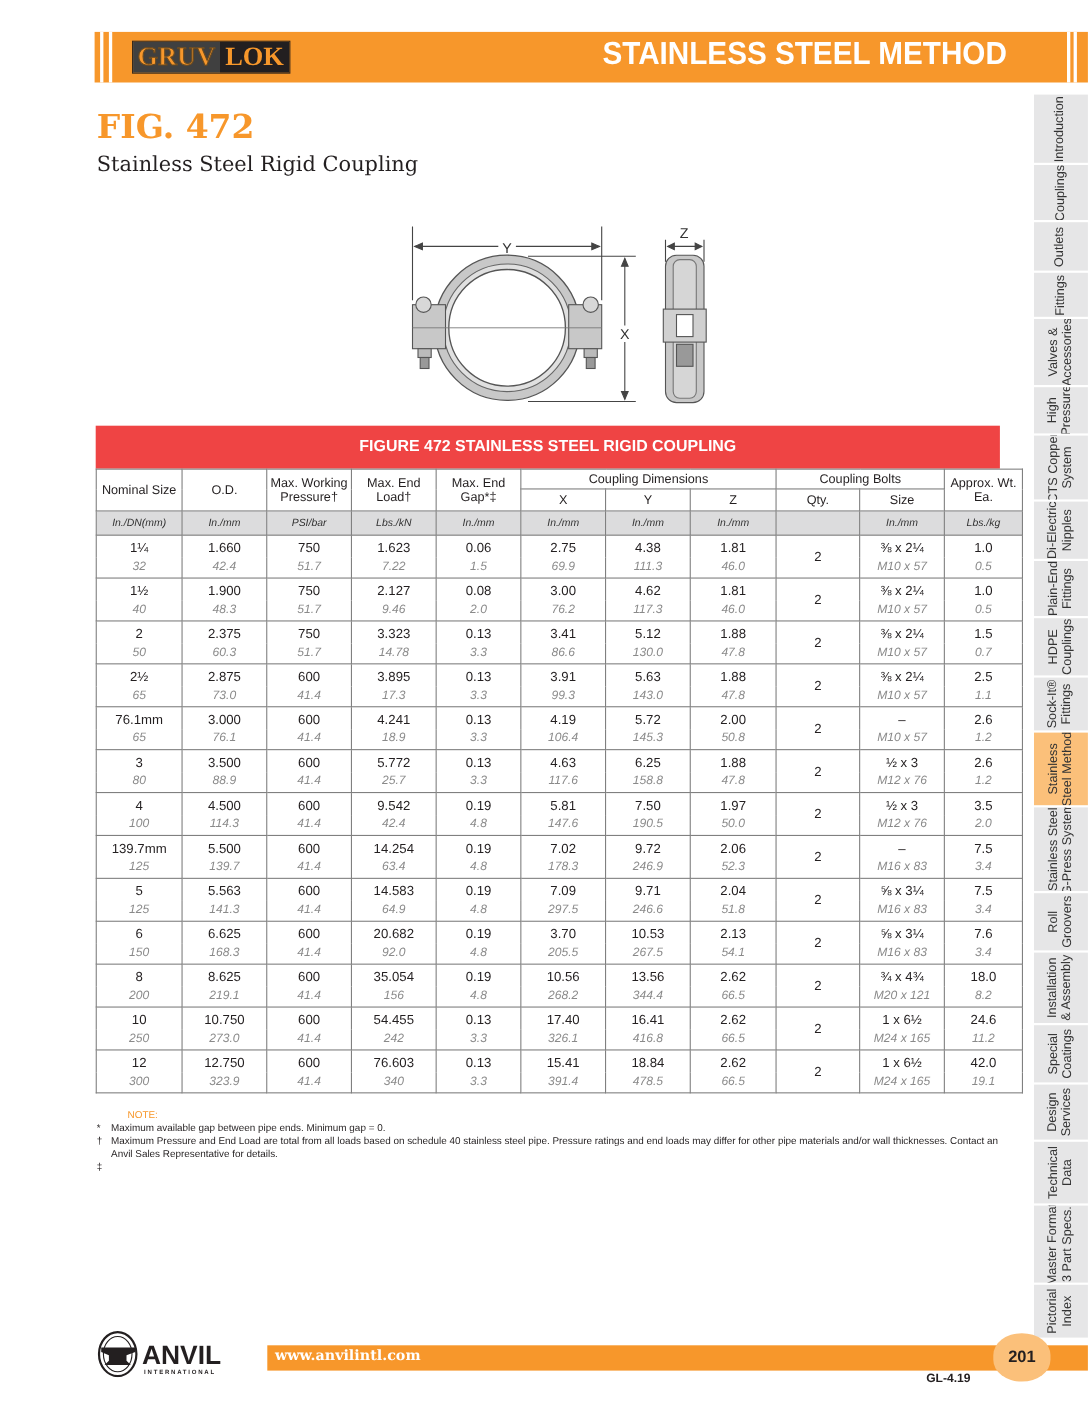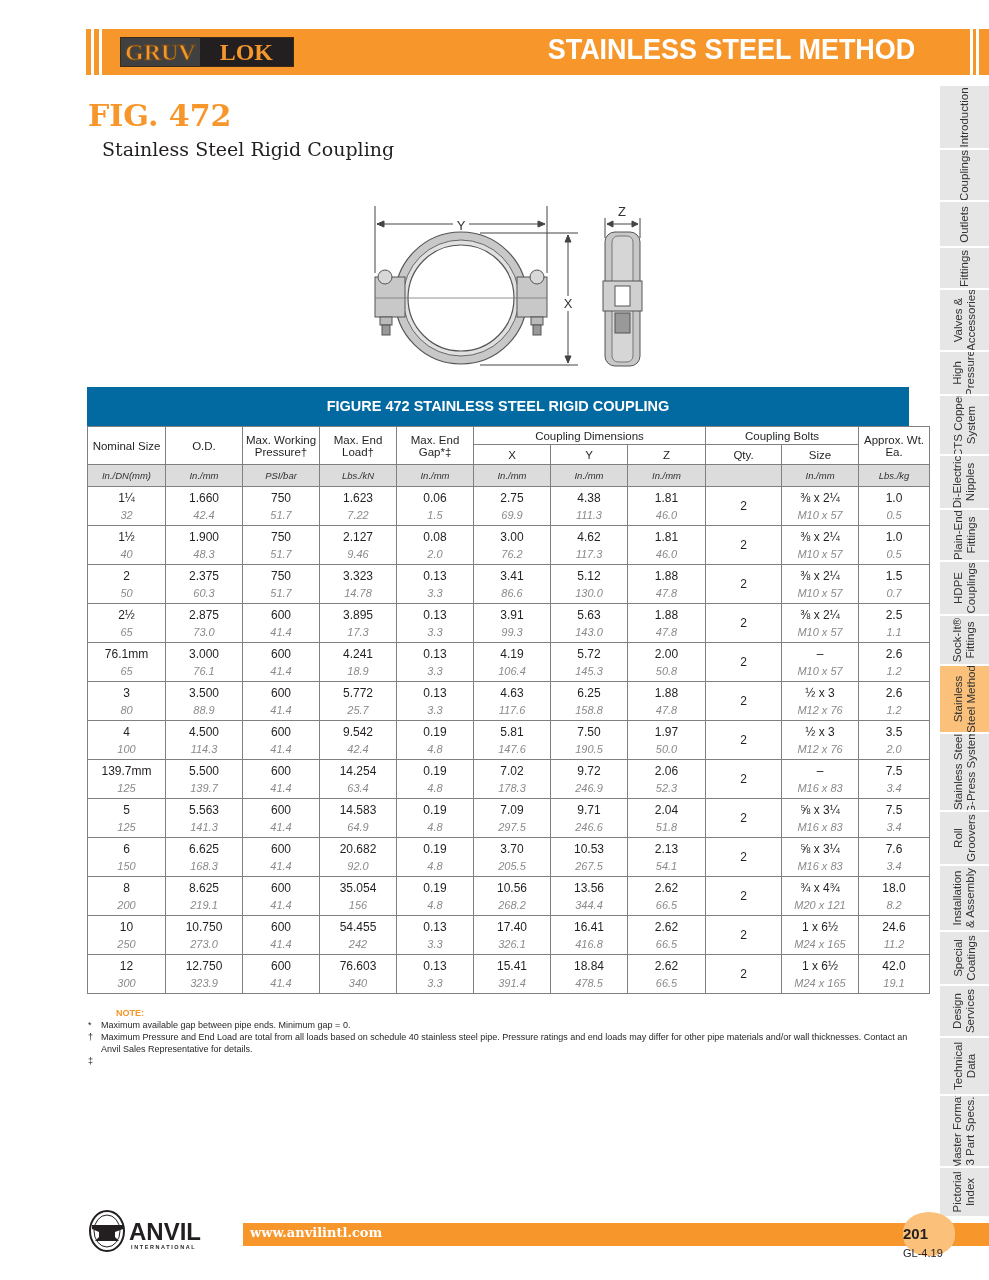--- a/index.html
+++ b/index.html
@@ -3,61 +3,61 @@
 <meta charset="utf-8">
 <style>
   * { box-sizing: border-box; margin: 0; padding: 0; }
   body { width: 989px; height: 1280px; background: #fff; position: relative; overflow: hidden; font-family: "Liberation Sans", sans-serif; color: #231f20; }
 
   
   .hdr { position: absolute; left: 86px; top: 29px; width: 903px; height: 46px; background: #f7972b; }
   .hdr .stripe { position: absolute; top: 0; bottom: 0; width: 3px; background: #fff; }
   .logo { position: absolute; left: 120px; top: 37px; height: 30px; display: flex; align-items: stretch; border: 1px solid #3a2a1a; }
   .logo .a { background: #404040; color: #f7972b; font-family: "Liberation Serif", serif; font-weight: bold; font-size: 24px; padding: 0 4px; line-height: 28px; -webkit-text-stroke: 1px #6a4a20; letter-spacing: 0px; }
-  .logo .b { background: #231f20; color: #f7972b; font-family: "Liberation Serif", serif; font-weight: bold; font-size: 24px; padding: 0 20px; line-height: 28px; }
+  .logo .b { background: #231f20; color: #f7972b; font-family: "Liberation Serif", serif; font-weight: bold; font-size: 24px; padding: 0 5px; line-height: 28px; }
   .hdr-title { position: absolute; right: 74px; top: 33px; color: #fff; font-family: "Liberation Sans", sans-serif; font-weight: bold; font-size: 29px; letter-spacing: 0px; transform: scaleX(0.93); transform-origin: right; }
 
   
   .fig { position: absolute; left: 88px; top: 98px; font-family: "DejaVu Serif", serif; font-weight: bold; font-size: 30px; color: #f7972b; }
-  .sub { position: absolute; left: 88px; top: 138px; font-family: "DejaVu Serif", serif; font-size: 19px; color: #231f20; margin-left: 14px; }
+  .sub { position: absolute; left: 88px; top: 138px; font-family: "DejaVu Serif", serif; font-size: 19px; color: #231f20; }
 
   
   .diagram { position: absolute; left: 360px; top: 198px; width: 300px; height: 172px; }
 
   
   .tbl-wrap { position: absolute; left: 87px; top: 387px; width: 822px; }
-  .tbl-title { background: #0369a1; color: #fff; text-align: center; font-weight: bold; font-size: 14.5px; height: 39px; line-height: 39px; }
+  .tbl-title { background: #ef4444; color: #fff; text-align: center; font-weight: bold; font-size: 14.5px; height: 39px; line-height: 39px; }
   table { width: 100%; border-collapse: collapse; table-layout: fixed; }
   td, th { border: 1px solid #808080; text-align: center; font-weight: normal; }
   th { font-size: 11.5px; line-height: 12px; color: #231f20; font-family: "Liberation Sans", sans-serif; }
   th.h1 { height: 18px; }
   th.h2 { height: 20px; }
   tr.units td { background: #dcdcdd; font-style: italic; font-size: 9.5px; color: #333; height: 22px; }
   td.v { font-size: 12px; color: #231f20; height: 20px; border-bottom: none; padding-top: 2px; }
   td.m { font-size: 11px; color: #8a8a8a; font-style: italic; height: 19px; border-top: none; padding-bottom: 2px; }
   td.q { font-size: 12px; }
 
   
   .notes { position: absolute; left: 88px; top: 1007px; width: 820px; font-size: 9px; color: #231f20; line-height: 12px; }
-  .notes .nh { color: #f7972b; font-weight: bold; font-size: 9px; padding-left: 28px; }
+  .notes .nh { color: #f7972b; font-weight: normal; font-size: 9px; padding-left: 28px; }
   .notes .row { display: flex; }
   .notes .sym { width: 13px; flex: none; }
 
   
   .tabs { position: absolute; left: 940px; top: 86px; width: 49px; }
   .tab { position: absolute; left: 0; width: 49px; background: #e6e6e7; display: flex; align-items: center; justify-content: center; overflow: hidden; }
   .tab.active { background: #fbc07a; }
   .tab .lbl { transform: rotate(-90deg); white-space: pre; text-align: center; font-size: 11.5px; line-height: 13px; color: #333; font-family: "Liberation Sans", sans-serif; }
 
   
   .anvil { position: absolute; left: 87px; top: 1210px; width: 145px; height: 42px; }
   .foot-band { position: absolute; left: 243px; top: 1223px; width: 746px; height: 23px; background: #f7972b; }
   .foot-url { position: absolute; left: 250px; top: 1225px; color: #fff; font-family: "DejaVu Serif", serif; font-weight: bold; font-size: 13px; }
-  .pagenum { position: absolute; left: 903px; top: 1212px; width: 52px; height: 44px; background: #fbc07a; border-radius: 50% / 45%; text-align: left; line-height: 44px; font-weight: bold; font-size: 15px; color: #231f20; }
-  .glcode { position: absolute; left: 903px; top: 1247px; font-size: 11px; color: #231f20; }
+  .pagenum { position: absolute; left: 903px; top: 1212px; width: 52px; height: 44px; background: #fbc07a; border-radius: 50% / 45%; text-align: center; line-height: 44px; font-weight: bold; font-size: 15px; color: #231f20; }
+  .glcode { position: absolute; left: 842px; top: 1247px; font-size: 11px; color: #231f20; font-weight: bold; }
 </style>
 </head>
 <body>
 
 <div class="hdr">
   <div class="stripe" style="left:5px"></div>
   <div class="stripe" style="left:13px"></div>
   <div class="stripe" style="right:16px"></div>
   <div class="stripe" style="right:10px"></div>
 </div>

